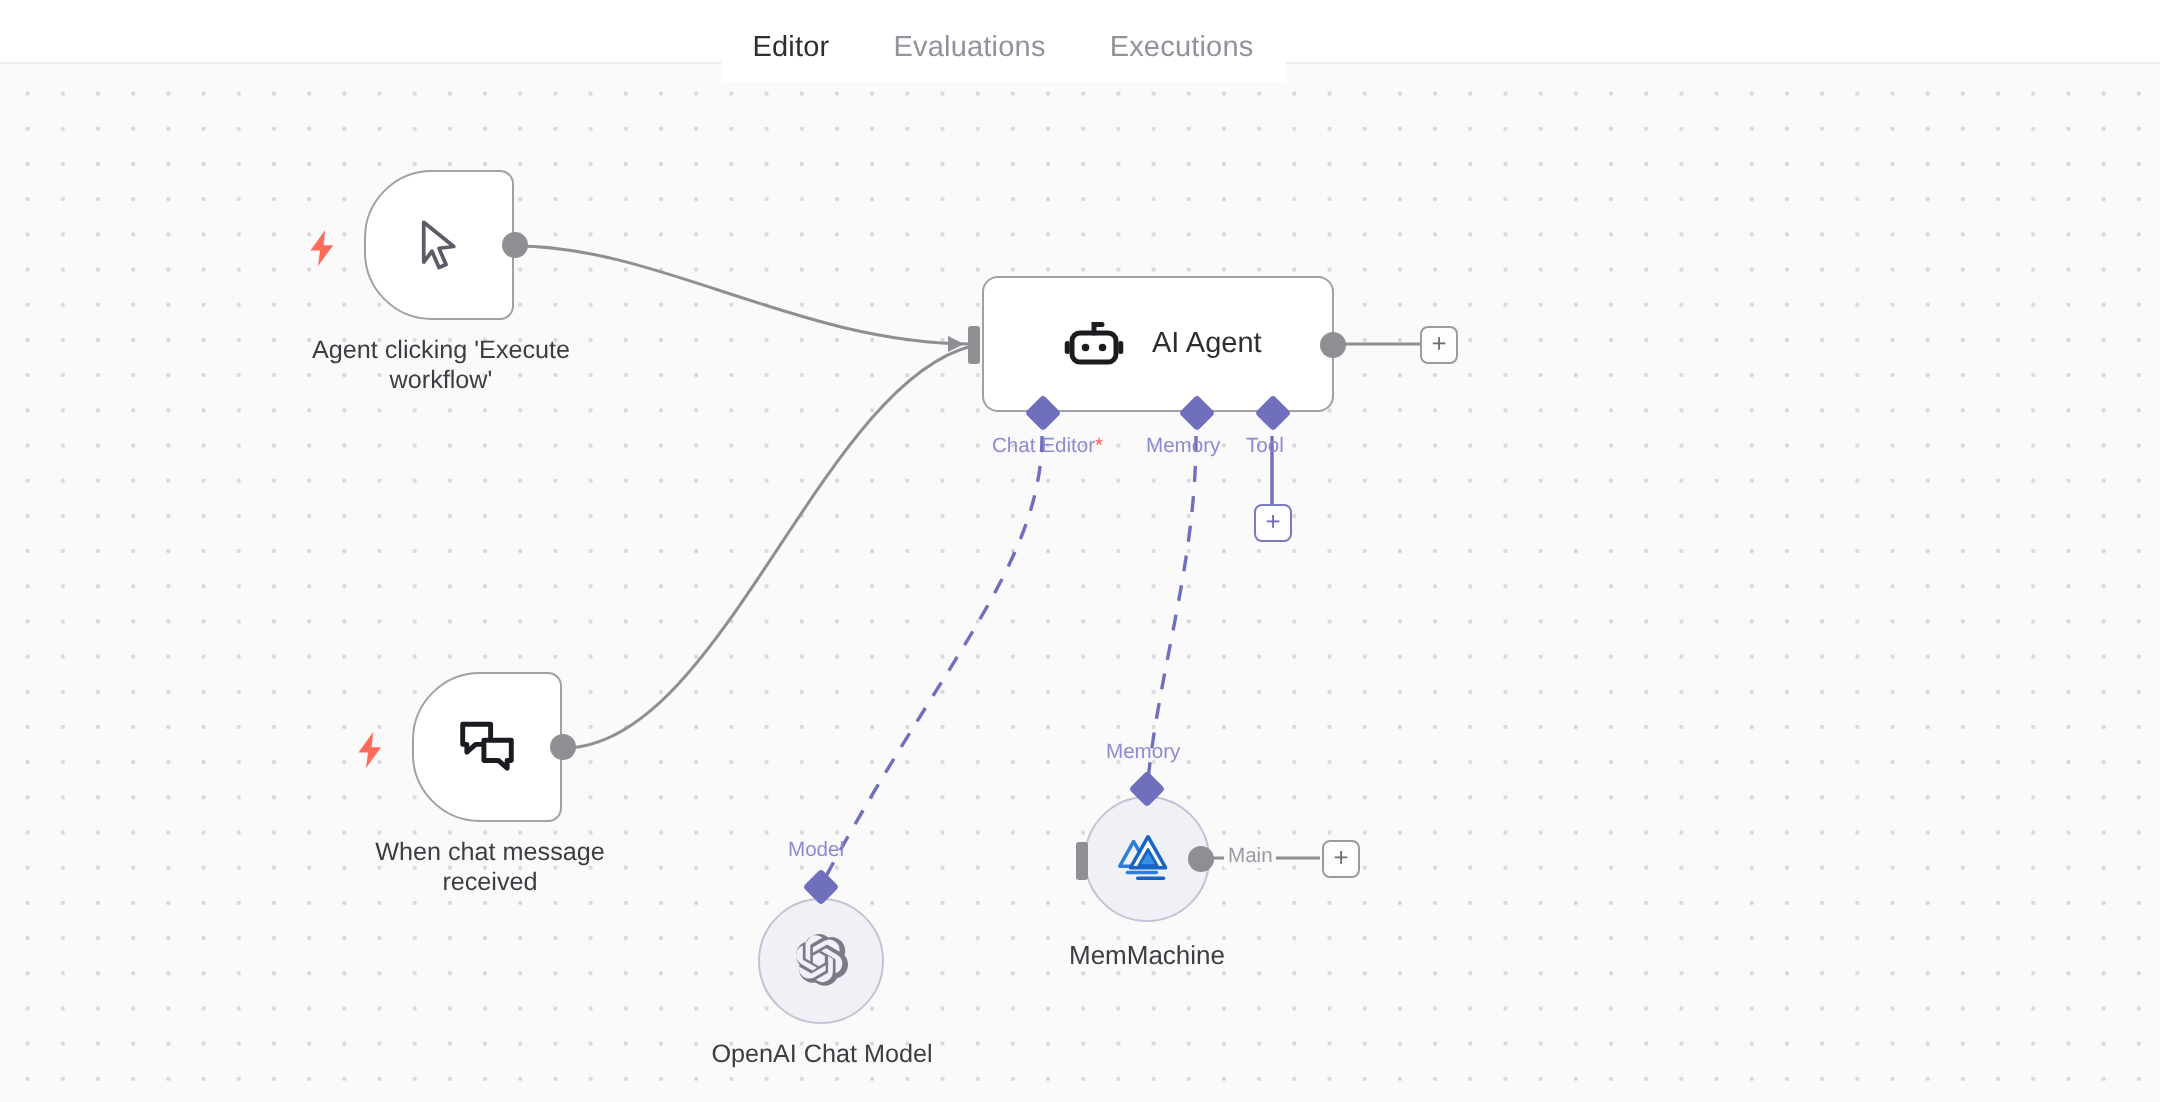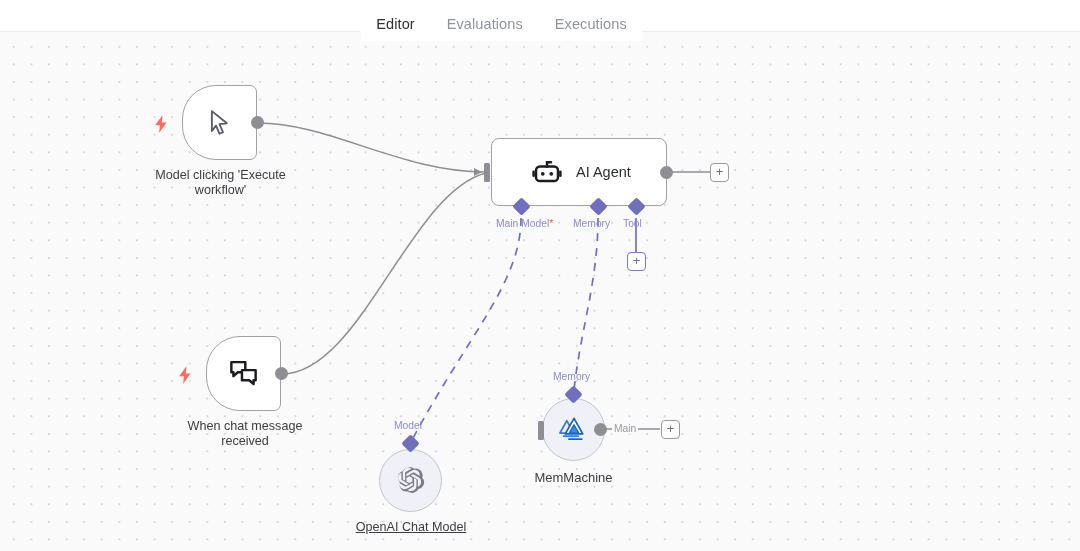--- a/index.html
+++ b/index.html
@@ -246,21 +246,21 @@
           <path d="M5.5 2.5 L17.5 12.2 L11.6 12.9 L14.4 19.4 L11.6 20.6 L8.8 14.1 L5.5 18.4 Z" fill="none" stroke="#5c5c66" stroke-width="1.5" stroke-linejoin="round"></path>
         </svg>
       </div>
 
       <svg class="bolt" style="left:-29px; top:30px;" width="16" height="18" viewBox="0 0 16 18">
         <path d="M9.6 0 L2.2 10.2 L7 10.2 L6 18 L13.6 7.6 L8.8 7.6 Z" fill="#ff6b5b"></path>
       </svg>
 
       <div class="port-dot" style="left:69px; top:31px;"></div>
 
-      <div class="node-caption" style="left:-39px; top:83px; width:155px;">Model clicking 'Execute
+      <div class="node-caption" style="left:-39px; top:83px; width:155px;">Agent clicking 'Execute
 workflow'</div>
     </div>
 
     <div class="node" style="left:206px; top:304px;">
 
       <div class="trigger-box">
         <svg width="31" height="31" viewBox="0 0 24 24">
           <path d="M2.6 3.2 H13.4 V11 H7.6 L4.2 14 V11 H2.6 Z" fill="none" stroke="#1b1b20" stroke-width="1.9" stroke-linejoin="round"></path>
           <path d="M10.8 9.4 H21.4 V17.2 H19.8 V20.2 L16.4 17.2 H10.8 Z" fill="#ffffff" stroke="#1b1b20" stroke-width="1.9" stroke-linejoin="round"></path>
         </svg>
@@ -295,21 +295,21 @@
         <path d="M0 2 L8 6 L0 10 Z" fill="#8e8e93"></path>
       </svg>
 
       <div class="port-dot" style="left:169px; top:28px;"></div>
 
       <div class="diamond" style="left:24px; top:62px;"></div>
       <div class="diamond" style="left:101px; top:62px;"></div>
       <div class="diamond" style="left:139px; top:62px;"></div>
 
       <div class="sub-label" style="left:5px; top:80px;">
-        <span>Main Model</span><span class="req">*</span>
+        <span>Chat Editor</span><span class="req">*</span>
       </div>
       <div class="sub-label" style="left:82px; top:80px;">Memory</div>
       <div class="sub-label" style="left:132px; top:80px;">Tool</div>
     </div>
 
     <div class="plus-btn" style="left:710px; top:131px;">+</div>
 
     <div class="plus-btn purple" style="left:627px; top:220px;">+</div>
 
     <div class="node" style="left:379px; top:417px;">
@@ -331,21 +331,21 @@
                    a.07.07 0 0 1-.06 0L4.32 13.2a4 4 0 0 1-1.44-5.43z
                    M17.3 11.12l-5.2-3 1.8-1.04a.07.07 0 0 1 .06 0l4.3 2.49a4 4 0 0 1-.62 7.2v-5.05
                    a.7.7 0 0 0-.34-.6z
                    M19.1 8.4l-.13-.08-4.24-2.47a.7.7 0 0 0-.7 0l-5.19 3V6.77a.06.06 0 0 1 .03-.06
                    l4.3-2.48a4 4 0 0 1 5.93 4.17z
                    M7.86 12.1l-1.8-1.04a.07.07 0 0 1-.04-.05V6.04a4 4 0 0 1 6.56-3.07l-.13.07
                    L8.2 5.5a.7.7 0 0 0-.35.6zm.98-2.1L11.15 8.7l2.32 1.33v2.67l-2.31 1.33-2.32-1.33z" fill="#7b7b86"></path>
         </svg>
       </div>
 
-      <div class="node-caption" style="left:-33px; top:71px; width:130px;text-decoration:underline;">OpenAI Chat Model</div>
+      <div class="node-caption" style="left:-33px; top:71px; width:130px;">OpenAI Chat Model</div>
     </div>
 
     <div class="node" style="left:542px; top:366px;">
 
       <div class="sub-label" style="left:11px; top:-27px;">Memory</div>
       <div class="diamond" style="left:25px; top:-10px;"></div>
 
       <div class="circle-box" style="left:0; top:0;">
         <svg width="33" height="33" viewBox="0 0 32 32">
           <path d="M9.5 7.5 L16.2 19.5 L2.8 19.5 Z" fill="none" stroke="#2f7fd8" stroke-width="1.7" stroke-linejoin="round"></path>

